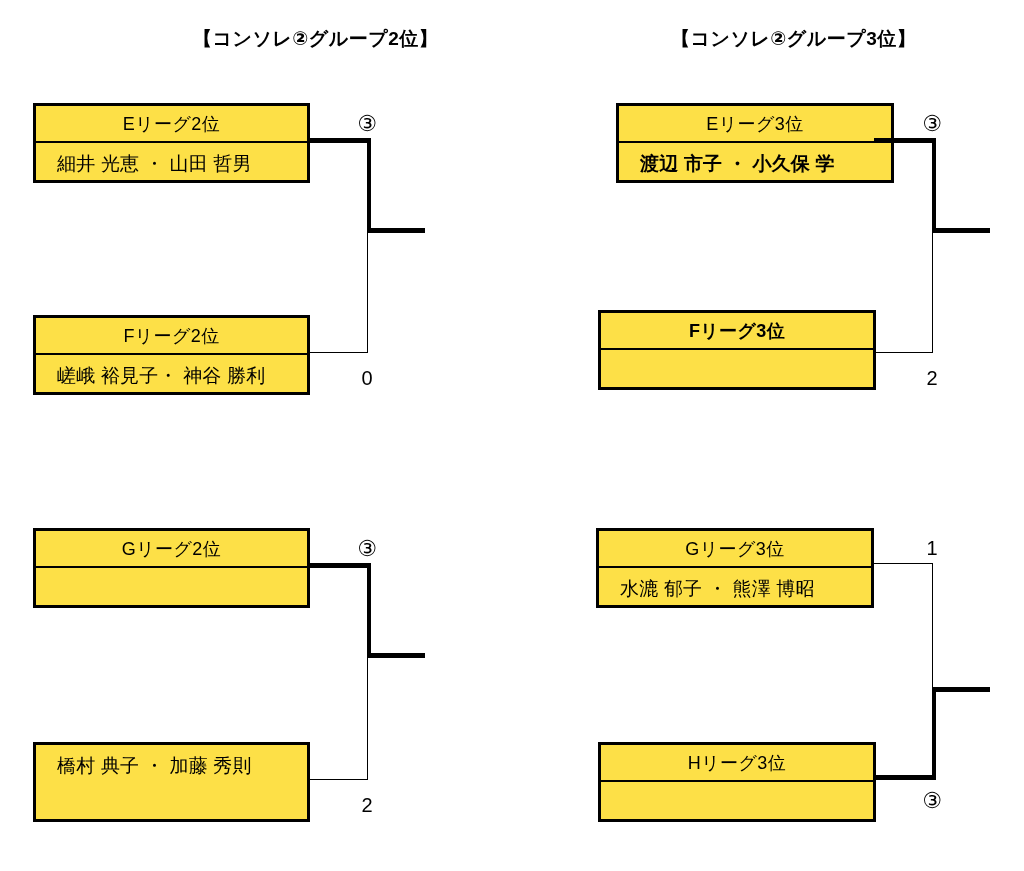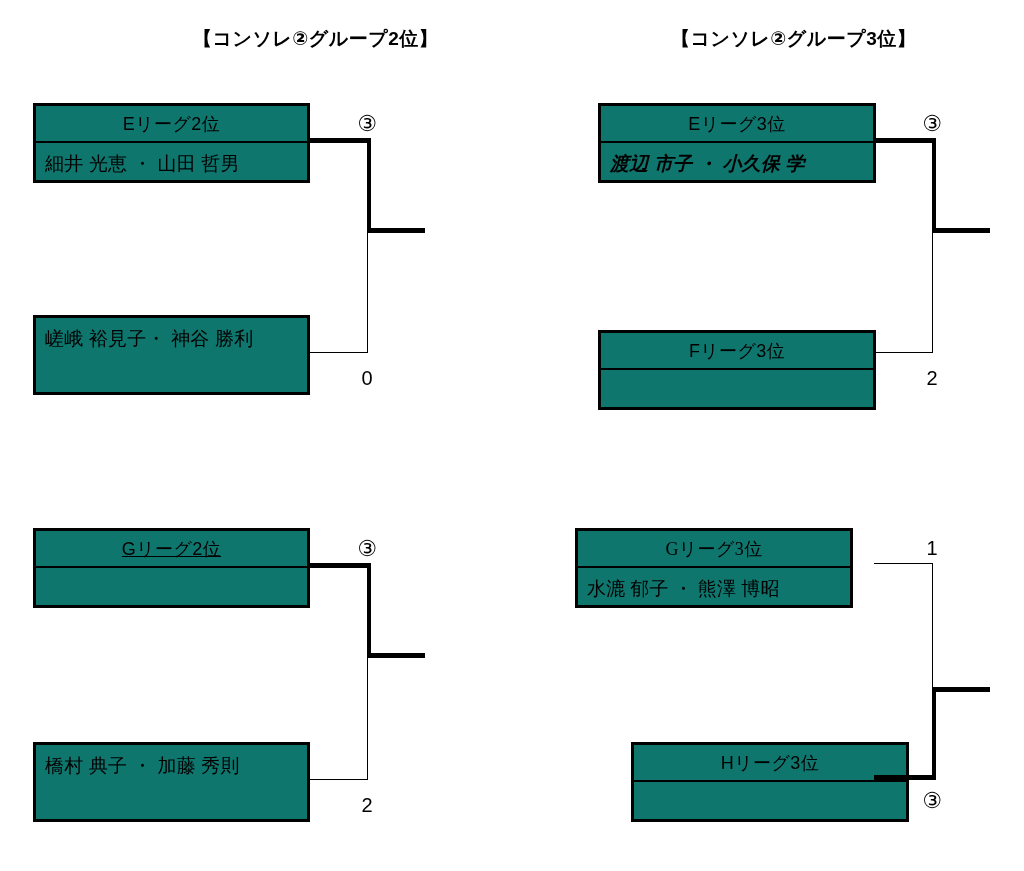--- a/index.html
+++ b/index.html
@@ -22,47 +22,47 @@
     letter-spacing:0.5px;
     white-space:nowrap;
     line-height:1;
   }
 
   
   .team-box{
     position:absolute;
     border:3px solid #000;
     box-sizing:border-box;
-    background:#0f766e;
+    background:#fde047;
   }
   .team-box .league-row{
     height:37px;
     border-bottom:2px solid #000;
     box-sizing:border-box;
     display:flex;
     align-items:center;
     justify-content:center;
     font-size:18px;
     line-height:1;
     letter-spacing:0.4px;
     white-space:nowrap;
   }
   .team-box .players-row{
     height:40px;
     box-sizing:border-box;
     display:flex;
     align-items:center;
     justify-content:flex-start;
-    padding-left:9px;
+    padding-left:21px;
     font-size:19px;
     line-height:1;
     letter-spacing:0.2px;
     white-space:nowrap;
   }
-  .team-box .players-row.bold{font-weight:bold;font-style:italic;}
+  .team-box .players-row.bold{font-weight:bold;}
 
   
   .line{position:absolute;background:#000;}
   .line.h{height:1.4px;}
   .line.v{width:1.4px;}
   .line.h.thick{height:4.5px;}
   .line.v.thick{width:4.5px;}
 
   
   .score{
@@ -82,76 +82,77 @@
   <div class="group-title" style="left:193px;top:29px;">【コンソレ②グループ2位】</div>
 
   <div class="group-title" style="left:671px;top:29px;text-align:center;">【コンソレ②グループ3位】</div>
 
   <div class="team-box" style="left:33px;top:103px;width:277px;height:80px;">
     <div class="league-row">Eリーグ2位</div>
     <div class="players-row">細井 光恵 ・ 山田 哲男</div>
   </div>
 
   <div class="team-box" style="left:33px;top:315px;width:277px;height:80px;">
+    <div class="league-row">Fリーグ2位</div>
     <div class="players-row">嵯峨 裕見子・ 神谷 勝利</div>
   </div>
 
   <div class="line h thick" style="left:308px;top:138px;width:63px;"></div>
   <div class="line v thick" style="left:366.5px;top:138px;height:94px;"></div>
   <div class="line h thick" style="left:366.5px;top:228px;width:58px;"></div>
 
   <div class="line h" style="left:308px;top:352px;width:60px;"></div>
   <div class="line v" style="left:366.5px;top:230px;height:123px;"></div>
 
   <div class="score circled" style="left:351px;top:113px;width:32px;">③</div>
   <div class="score" style="left:352px;top:368px;width:30px;">0</div>
 
-  <div class="team-box" style="left:33px;top:528px;width:277px;height:80px;text-decoration:underline;">
+  <div class="team-box" style="left:33px;top:528px;width:277px;height:80px;">
     <div class="league-row">Gリーグ2位</div>
   </div>
 
   <div class="team-box" style="left:33px;top:742px;width:277px;height:80px;">
     <div class="players-row">橋村 典子 ・ 加藤 秀則</div>
   </div>
 
   <div class="line h thick" style="left:308px;top:563px;width:63px;"></div>
   <div class="line v thick" style="left:366.5px;top:563px;height:94px;"></div>
   <div class="line h thick" style="left:366.5px;top:653px;width:58px;"></div>
 
   <div class="line h" style="left:308px;top:779px;width:60px;"></div>
   <div class="line v" style="left:366.5px;top:655px;height:125px;"></div>
 
   <div class="score circled" style="left:351px;top:538px;width:32px;">③</div>
   <div class="score" style="left:352px;top:795px;width:30px;">2</div>
 
-  <div class="team-box" style="left:598px;top:103px;width:278px;height:80px;">
+  <div class="team-box" style="left:616px;top:103px;width:278px;height:80px;">
     <div class="league-row">Eリーグ3位</div>
     <div class="players-row bold">渡辺 市子 ・ 小久保 学</div>
   </div>
 
-  <div class="team-box" style="left:598px;top:330px;width:278px;height:80px;">
+  <div class="team-box" style="left:598px;top:310px;width:278px;height:80px;font-weight:bold;">
     <div class="league-row">Fリーグ3位</div>
   </div>
 
   <div class="line h thick" style="left:874px;top:138px;width:62px;"></div>
   <div class="line v thick" style="left:931.5px;top:138px;height:94px;"></div>
   <div class="line h thick" style="left:931.5px;top:228px;width:58px;"></div>
 
   <div class="line h" style="left:874px;top:352px;width:59px;"></div>
   <div class="line v" style="left:931.5px;top:230px;height:123px;"></div>
 
   <div class="score circled" style="left:916px;top:113px;width:32px;">③</div>
   <div class="score" style="left:917px;top:368px;width:30px;">2</div>
 
-  <div class="team-box" style="left:575px;top:528px;width:278px;height:80px;font-family:Liberation Serif, serif;">
+  <div class="team-box" style="left:596px;top:528px;width:278px;height:80px;">
     <div class="league-row">Gリーグ3位</div>
     <div class="players-row">水漉 郁子 ・ 熊澤 博昭</div>
   </div>
 
-  <div class="team-box" style="left:598px;top:742px;width:278px;height:80px;margin-left:33px;">
+  <div class="team-box" style="left:598px;top:742px;width:278px;height:80px;">
     <div class="league-row">Hリーグ3位</div>
   </div>
 
   <div class="line h" style="left:874px;top:563px;width:59px;"></div>
   <div class="line v" style="left:931.5px;top:563px;height:126px;"></div>
 
   <div class="line h thick" style="left:874px;top:775px;width:62px;"></div>
   <div class="line v thick" style="left:931.5px;top:687px;height:92.5px;"></div>
   <div class="line h thick" style="left:931.5px;top:687px;width:58px;"></div>
 

